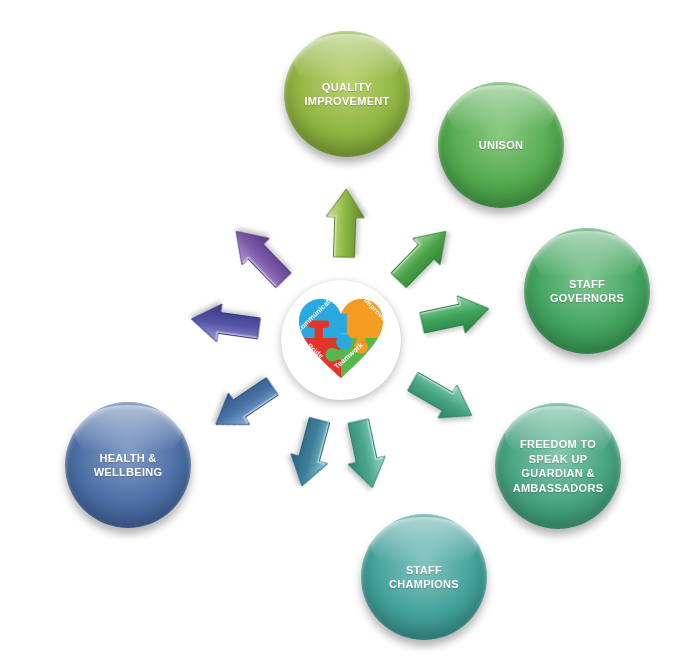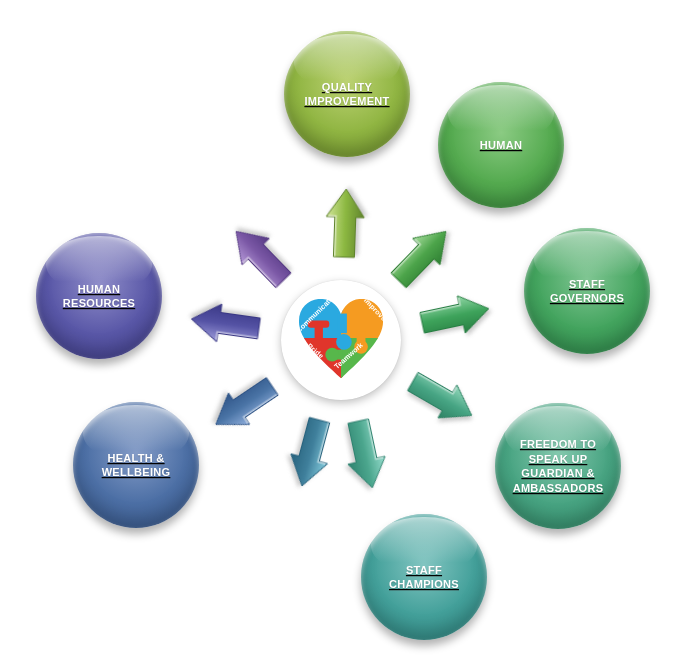--- a/index.html
+++ b/index.html
@@ -7,39 +7,39 @@
        font-family:"Liberation Sans",sans-serif;}
   .stage{position:absolute;inset:0;}
 
   
   .node{
     position:absolute;width:126px;height:126px;border-radius:50%;
     background:radial-gradient(circle at 50% 40%, var(--cl) 0%, var(--cb) 52%, var(--cd) 100%);
     box-shadow: inset 0 3px 5px rgba(255,255,255,.5),
                 inset 0 -10px 16px rgba(0,0,0,.18),
                 0 6px 9px rgba(0,0,0,.30);
-    display:flex;align-items:center;justify-content:center;text-align:center;text-decoration:underline;
+    display:flex;align-items:center;justify-content:center;text-align:center;
   }
   .node::before{
     content:"";position:absolute;left:8%;top:2%;width:84%;height:46%;
     border-radius:50%;
     background:linear-gradient(180deg, rgba(255,255,255,.55), rgba(255,255,255,0) 80%);
     pointer-events:none;
   }
   .node-label{
     position:relative;color:#fff;font-weight:700;font-size:11px;line-height:14.5px;
     letter-spacing:.3px;padding:0 13px;text-shadow:0 1px 1px rgba(50,50,50,.32);
   }
   .n0{left:284px;top:31px}
   .n1{left:438px;top:82px}
   .n2{left:524px;top:228px}
   .n3{left:495px;top:403px}
   .n4{left:361px;top:514px}
   .n5{left:199px;top:512px}
-  .n6{left:73px;top:402px}
+  .n6{left:65px;top:402px}
   .n7{left:36px;top:233px}
   .n8{left:119px;top:83px}
 
   
   .arrows{position:absolute;left:341px;top:340px;width:0;height:0;}
   .arrow{
     position:absolute;left:-2px;top:-22px;overflow:visible;
     transform-origin:2px 22px;
     filter:drop-shadow(2px 3px 2px rgba(120,120,120,.40));
   }
@@ -166,36 +166,33 @@
         </defs>
       <polygon points="0,-10.5 40,-10.5 40,-19 68,0 40,19 40,10.5 0,10.5" fill="url(#ag8)" stroke-width="1" stroke-linejoin="round" stroke="#563A84"></polygon>
       <path d="M0.5,-9.3 L40.8,-9.3 L40.8,-17" stroke="rgba(255,255,255,0.5)" stroke-width="1.6" fill="none"></path>
     </svg>
   </div>
 
   <div class="node n0" style="--cl: #BCD273; --cb: #90B542; --cd: #6A8D29;">
     <span class="node-label">QUALITY IMPROVEMENT</span>
   </div>
   <div class="node n1" style="--cl: #8BCB83; --cb: #54AA4F; --cd: #368A3B;">
-    <span class="node-label">HUMAN</span>
+    <span class="node-label">UNISON</span>
   </div>
   <div class="node n3" style="--cl: #83C8AD; --cb: #47A381; --cd: #2F8765;">
     <span class="node-label">FREEDOM TO SPEAK UP GUARDIAN &amp; AMBASSADORS</span>
   </div>
   <div class="node n2" style="--cl: #80C693; --cb: #43A45E; --cd: #2A8548;">
     <span class="node-label">STAFF GOVERNORS</span>
   </div>
   <div class="node n4" style="--cl: #82C5C1; --cb: #43A09A; --cd: #2B817C;">
     <span class="node-label">STAFF CHAMPIONS</span>
   </div>
   <div class="node n6" style="--cl: #849CC7; --cb: #4C6FA5; --cd: #335386;">
     <span class="node-label">HEALTH &amp; WELLBEING</span>
-  </div>
-  <div class="node n7" style="--cl: #8F8DC9; --cb: #5957A7; --cd: #3E3C89;">
-    <span class="node-label">HUMAN RESOURCES</span>
   </div>
 
   <div class="center-badge">
     <svg width="100" height="90" viewBox="0 0 100 92">
       <defs>
         <clipPath id="heartClip">
           <path d="M50,86 C27,65 7,46 7,28 C7,13 18,5 29,5 C40,5 47.5,12.5 50,21 C52.5,12.5 60,5 71,5 C82,5 93,13 93,28 C93,46 73,65 50,86 Z"></path>
         </clipPath>
       </defs>
       <g clip-path="url(#heartClip)">

